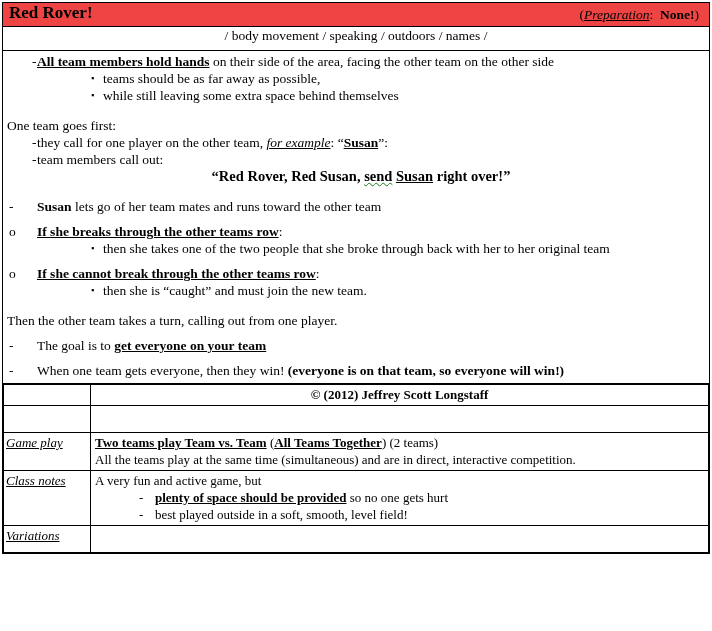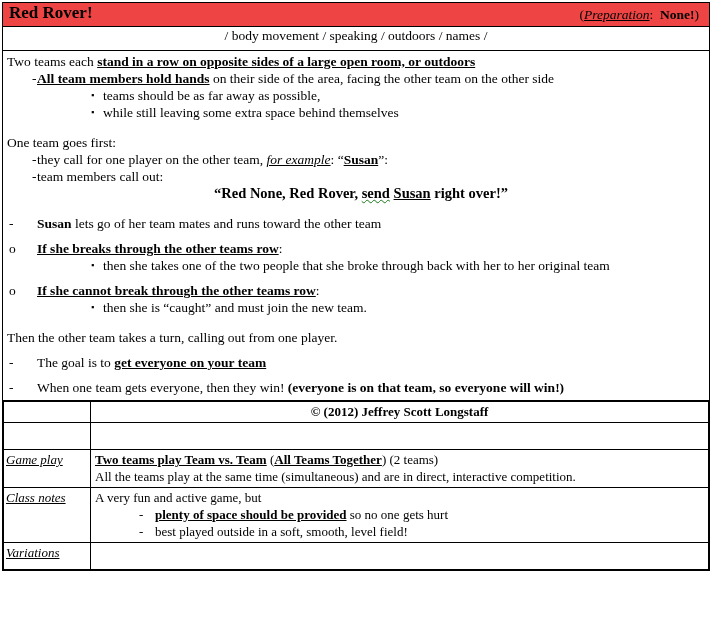--- a/index.html
+++ b/index.html
@@ -142,21 +142,20 @@
       <span>(</span><span class="prep-label">Preparation</span><span>:</span>&nbsp;&nbsp;<span class="prep-value">None!</span><span>)</span>
     </div>
   </div>
 
   <div class="tags-row">
     <span>/  body movement  /  speaking  /  outdoors  /  names  /</span>
   </div>
 
   <div class="body-cell">
 
-    <div class="ln"><span>Two teams each </span><span class="bu-i">stand in a row on opposite sides of a large open room, or outdoors</span></div>
 
     <div class="bu lvl1">
       <span class="bu-mark">-</span>
       <span class="bu-text"><span class="bu-i">All team members hold hands</span><span> on their side of the area, facing the other team on the other side</span></span>
     </div>
 
     <div class="bu lvl2">
       <span class="bu-mark">▪</span>
       <span class="bu-text">teams should be as far away as possible,</span>
     </div>
@@ -173,21 +172,21 @@
     <div class="bu lvl1">
       <span class="bu-mark">-</span>
       <span class="bu-text"><span>they call for one player on the other team, </span><span class="i uline">for example</span><span>:  “</span><span class="bu-i">Susan</span><span>”:</span></span>
     </div>
 
     <div class="bu lvl1">
       <span class="bu-mark">-</span>
       <span class="bu-text">team members call out:</span>
     </div>
 
-    <div class="center-quote"><span>“Red None, Red Rover, </span><span class="squiggle">send</span><span> </span><span class="uline">Susan</span><span> right over!”</span></div>
+    <div class="center-quote"><span>“Red Rover, Red Susan, </span><span class="squiggle">send</span><span> </span><span class="uline">Susan</span><span> right over!”</span></div>
 
     <div class="gap"></div>
 
     <div class="bu lvl0b">
       <span class="bu-mark">-</span>
       <span class="bu-text"><span class="b">Susan</span><span> lets go of her team mates and runs toward the other team</span></span>
     </div>
 
     <div class="gap-sm"></div>
 

